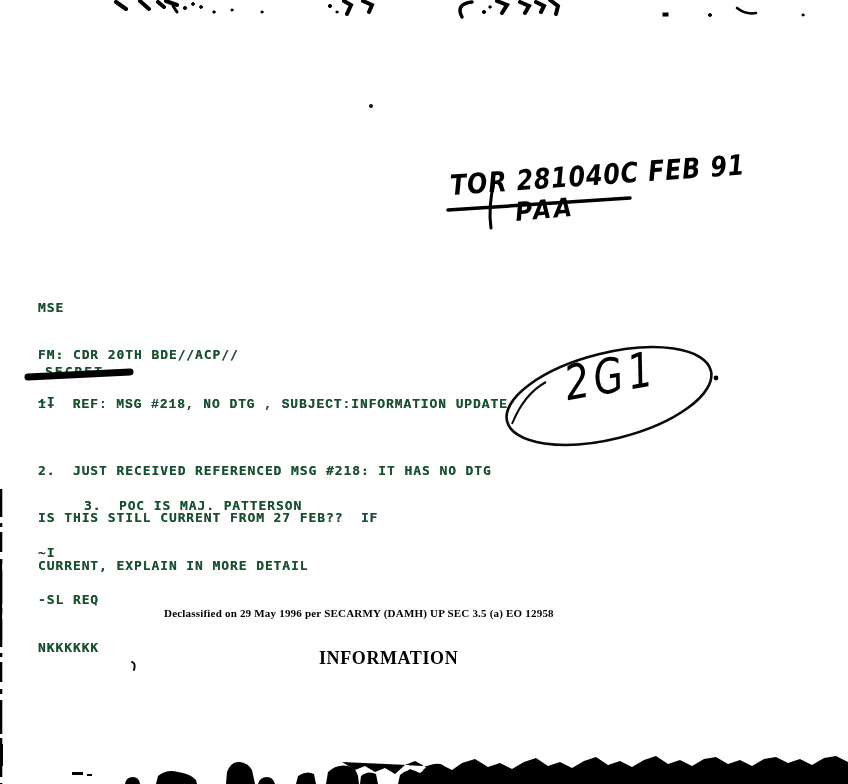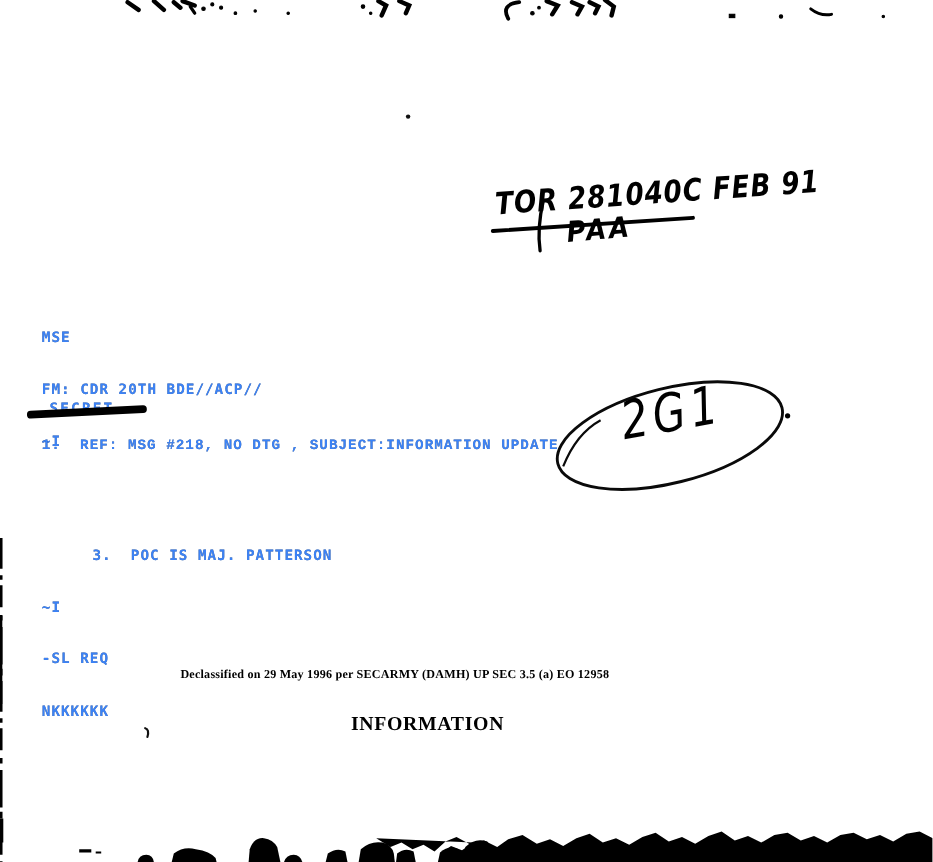--- a/index.html
+++ b/index.html
@@ -3,21 +3,21 @@
 <meta charset="utf-8">
 <style>
   html,body { margin:0; padding:0; background:#ffffff; }
   .page {
     position:relative; width:848px; height:784px; background:#ffffff;
     overflow:hidden; font-family:"DejaVu Sans Mono","Liberation Mono",monospace;
   }
   
   .typed {
     position:absolute; font-family:"DejaVu Sans Mono","Liberation Mono",monospace;
-    font-size:13px; line-height:15.6px; letter-spacing:0.9px; color:#3b82f6;
+    font-size:13px; line-height:15.6px; letter-spacing:0.9px; color:#14532d;
     white-space:pre; font-weight:700; text-shadow:0 0 0.6px rgba(30,30,30,0.65);
     z-index:2;
   }
   .typed .tline { height:15.6px; }
   .pblock .tline { height:16px; }
   .struck { letter-spacing:2px; }
   
   .serifline {
     position:absolute; font-family:"Liberation Serif","DejaVu Serif",serif;
     font-weight:700; color:#000; white-space:pre; z-index:2;
@@ -45,20 +45,25 @@
   <div class="typed" style="left:38px; top:269px;">
     <div class="tline">MSE</div>
     <div class="tline">FM: CDR 20TH BDE//ACP//</div>
     <div class="tline">~I</div>
   </div>
 
   <div class="typed struck" style="left:45px; top:364px;">SECRET</div>
 
   <div class="typed" style="left:38px; top:397px;font-family:Liberation Mono, monospace;">1.  REF: MSG #218, NO DTG , SUBJECT:INFORMATION UPDATE</div>
 
+  <div class="typed pblock" style="left:38px; top:432px;">
+    <div class="tline">2.  JUST RECEIVED REFERENCED MSG #218: IT HAS NO DTG</div>
+    <div class="tline">IS THIS STILL CURRENT FROM 27 FEB??  IF</div>
+    <div class="tline">CURRENT, EXPLAIN IN MORE DETAIL</div>
+  </div>
 
   <div class="typed" style="left:38px; top:498px;margin-left:46px;">3.  POC IS MAJ. PATTERSON</div>
 
   <div class="typed pblock" style="left:38px; top:514px;">
     <div class="tline">~I</div>
     <div class="tline">-SL REQ</div>
     <div class="tline">NKKKKKK</div>
   </div>
 
   <div class="serifline declass">Declassified on 29 May 1996 per SECARMY (DAMH) UP SEC 3.5 (a) EO 12958</div>

